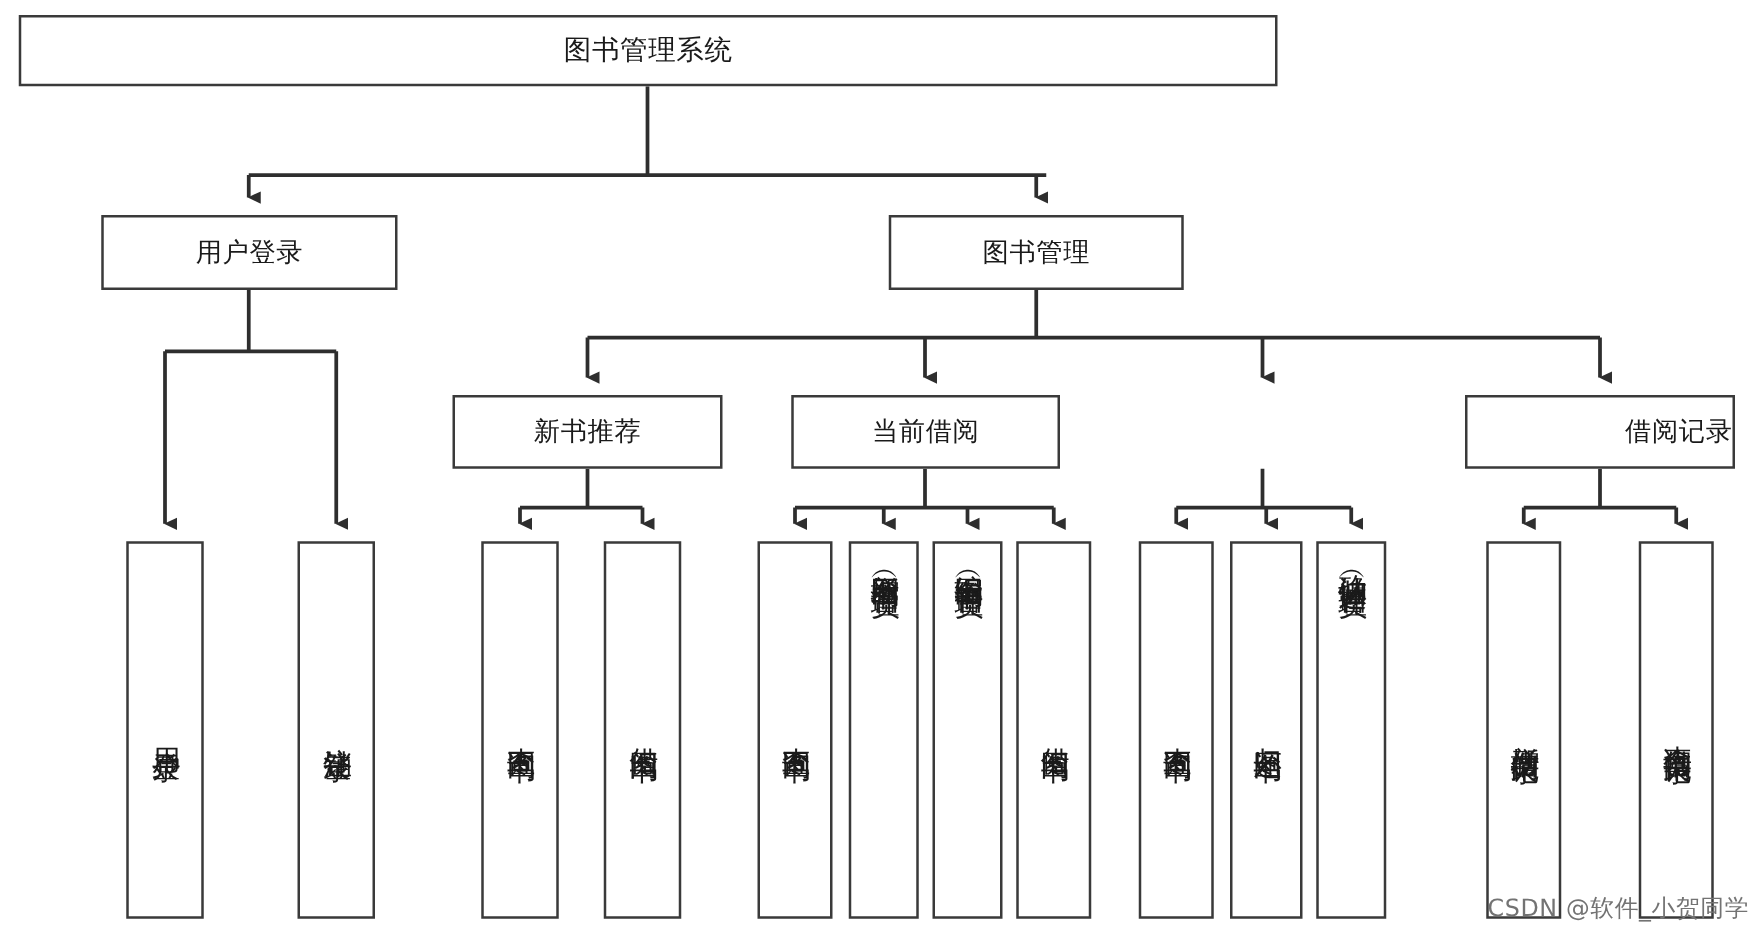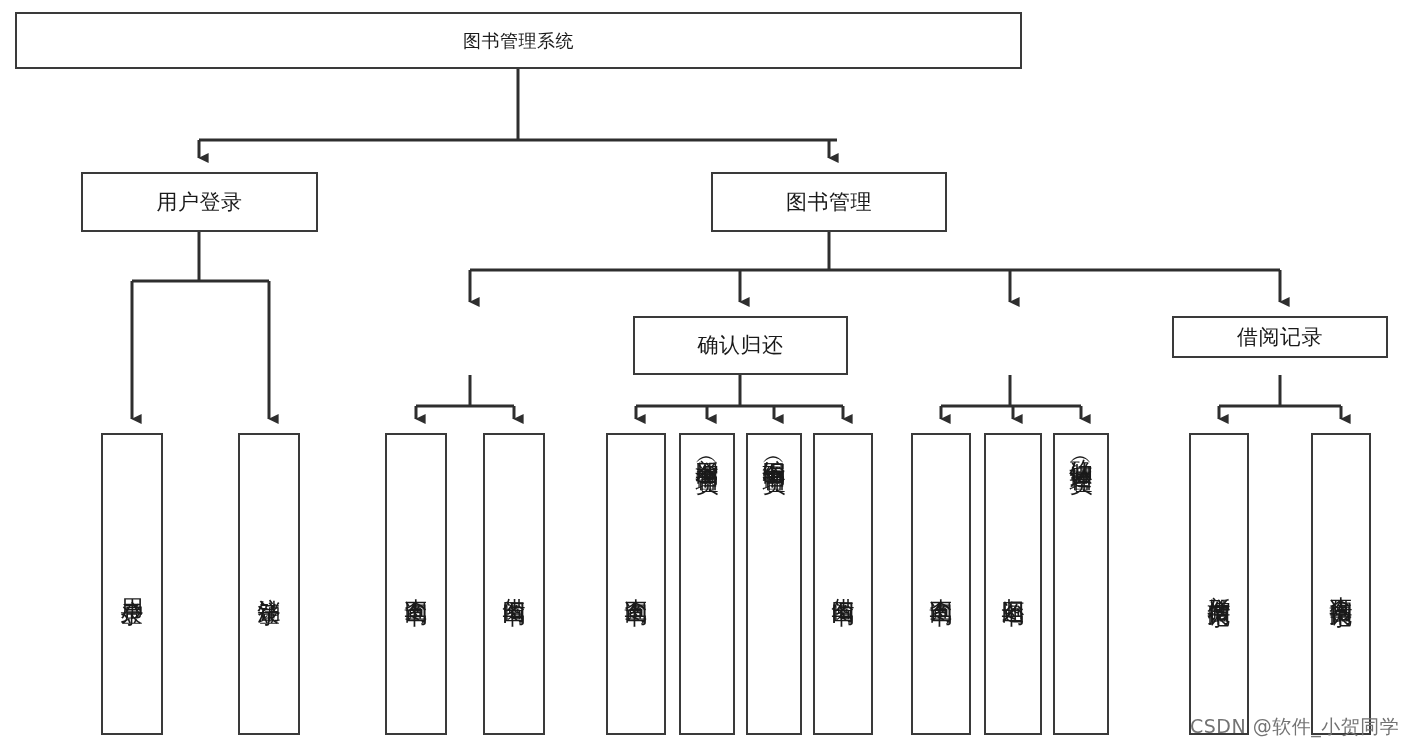--- a/index.html
+++ b/index.html
@@ -40,21 +40,21 @@
     text-align: center;
     line-height: 1.08;
     letter-spacing: 0.5px;
   }
   
   .node.horiz .label {
     font-size: 21px;
     writing-mode: horizontal-tb;
   }
   .node.root .label {
-    font-size: 18px;
+    font-size: 22px;
   }
   
   .node.vert {
     align-items: center;
     justify-content: center;
     padding: 6px 0;
   }
   .node.vert .label {
     writing-mode: vertical-rl;
     text-orientation: upright;
@@ -133,24 +133,27 @@
     <span class="label">图书管理系统</span>
   </div>
 
   <div class="node horiz" style="left:81px;top:172px;width:237px;height:60px;">
     <span class="label">用户登录</span>
   </div>
   <div class="node horiz" style="left:711px;top:172px;width:236px;height:60px;">
     <span class="label">图书管理</span>
   </div>
 
+  <div class="node horiz" style="left:362px;top:316px;width:216px;height:59px;">
+    <span class="label">新书推荐</span>
+  </div>
   <div class="node horiz" style="left:633px;top:316px;width:215px;height:59px;">
-    <span class="label">确认归还</span>
-  </div>
-  <div class="node horiz" style="left:1172px;top:316px;width:216px;height:42px;">
+    <span class="label">当前借阅</span>
+  </div>
+  <div class="node horiz" style="left:1172px;top:316px;width:216px;height:59px;justify-content:flex-end;">
     <span class="label">借阅记录</span>
   </div>
 
   <div class="node vert" style="left:101px;top:433px;width:62px;height:302px;">
     <span class="label">用户登录</span>
   </div>
   <div class="node vert" style="left:238px;top:433px;width:62px;height:302px;">
     <span class="label">注销登录</span>
   </div>
 

